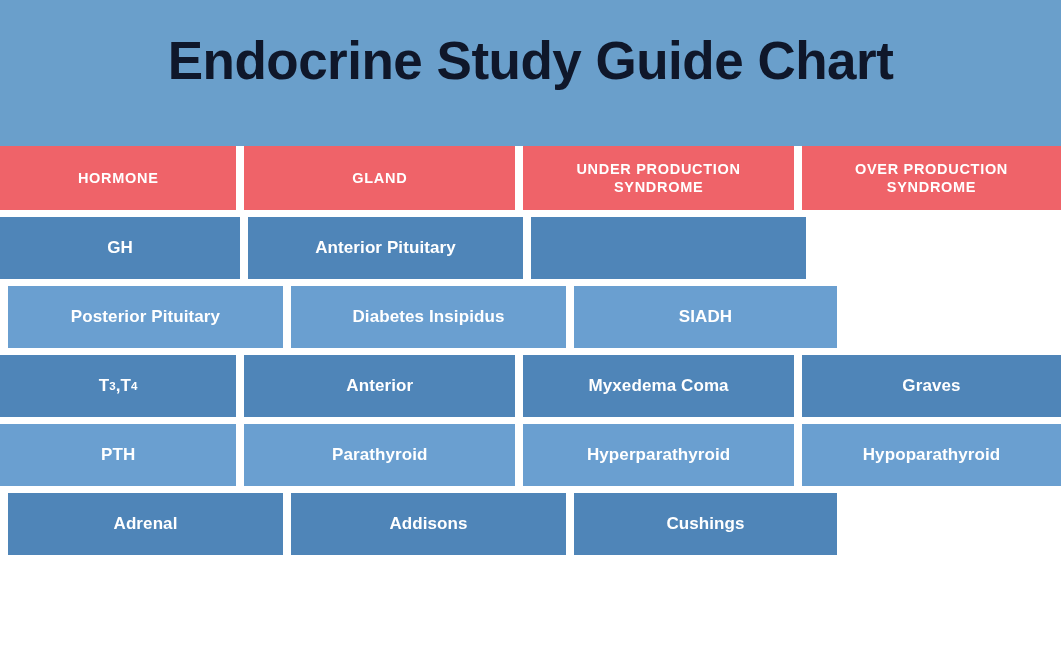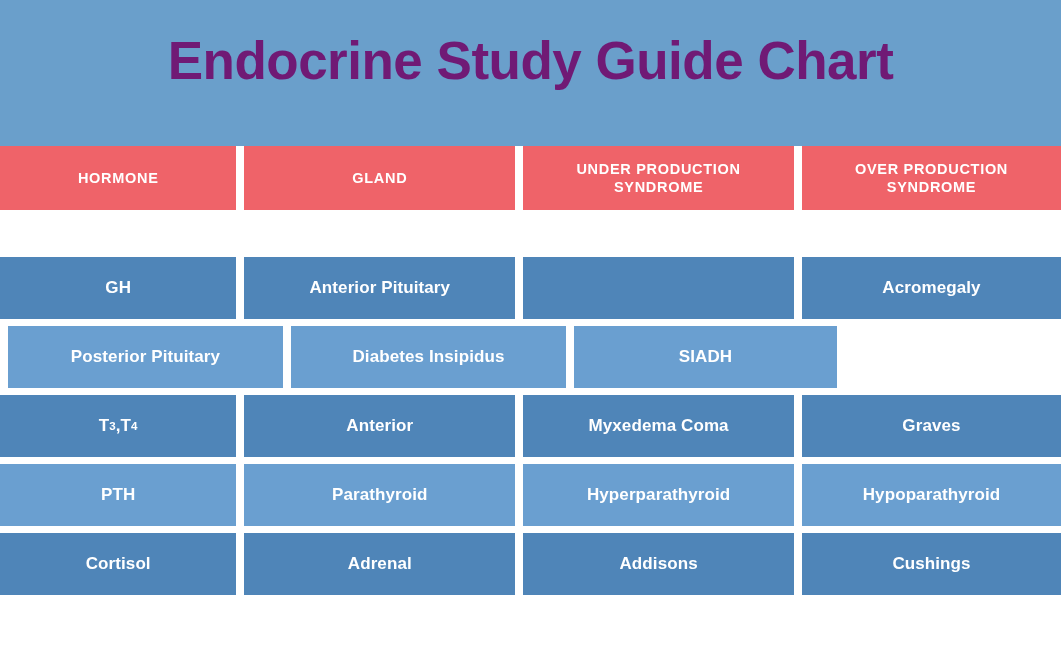--- a/index.html
+++ b/index.html
@@ -32,21 +32,21 @@
     width: 1061px;
     height: 146px;
     background: #6a9fcb;
     display: flex;
     align-items: center;
     justify-content: center;
     box-sizing: border-box;
     padding-bottom: 26px;
   }
   .banner-title {
-    color: #701a75;
+    color: #0f172a;
     font-size: 53px;
     font-weight: bold;
     letter-spacing: -0.5px;
     line-height: 1;
     white-space: nowrap;
     text-align: left;
   }
 
   
   .table {
@@ -95,21 +95,20 @@
 
   
   .vgap { height: 7px; width: 1061px; background: #ffffff; }
 
   
   .body-row { height: 62px; }
   .body-row .cell {
     height: 62px;
     font-size: 17px;
     letter-spacing: 0.1px;
-    margin-top: 40px;
   }
   .body-row.shade-dark  .cell { background: #4f85b8; }
   .body-row.shade-light .cell { background: #6a9fd0; }
 
   .cell.empty { color: transparent; }
 
   sub {
     font-size: 0.68em;
     vertical-align: -0.22em;
     font-weight: bold;
@@ -160,21 +159,20 @@
     <div class="vgap"></div>
 
     <div id="body-rows">
         <div class="row body-row shade-dark">
           <div class="cell col-0">GH</div>
           <div class="gutter"></div>
           <div class="cell col-1">Anterior Pituitary</div>
           <div class="gutter"></div>
           <div class="cell col-2 empty"></div>
           <div class="gutter"></div>
-          <div class="cell col-3">Acromegaly</div>
         </div>
         <div class="vgap"></div>
         <div class="row body-row shade-light">
           <div class="gutter"></div>
           <div class="cell col-1">Posterior Pituitary</div>
           <div class="gutter"></div>
           <div class="cell col-2">Diabetes Insipidus</div>
           <div class="gutter"></div>
           <div class="cell col-3">SIADH</div>
         </div>
@@ -193,21 +191,20 @@
           <div class="cell col-0">PTH</div>
           <div class="gutter"></div>
           <div class="cell col-1">Parathyroid</div>
           <div class="gutter"></div>
           <div class="cell col-2">Hyperparathyroid</div>
           <div class="gutter"></div>
           <div class="cell col-3">Hypoparathyroid</div>
         </div>
         <div class="vgap"></div>
         <div class="row body-row shade-dark">
-          <div class="cell col-0">Cortisol</div>
           <div class="gutter"></div>
           <div class="cell col-1">Adrenal</div>
           <div class="gutter"></div>
           <div class="cell col-2">Addisons</div>
           <div class="gutter"></div>
           <div class="cell col-3">Cushings</div>
         </div>
         <div class="vgap"></div>
       </div>
 

